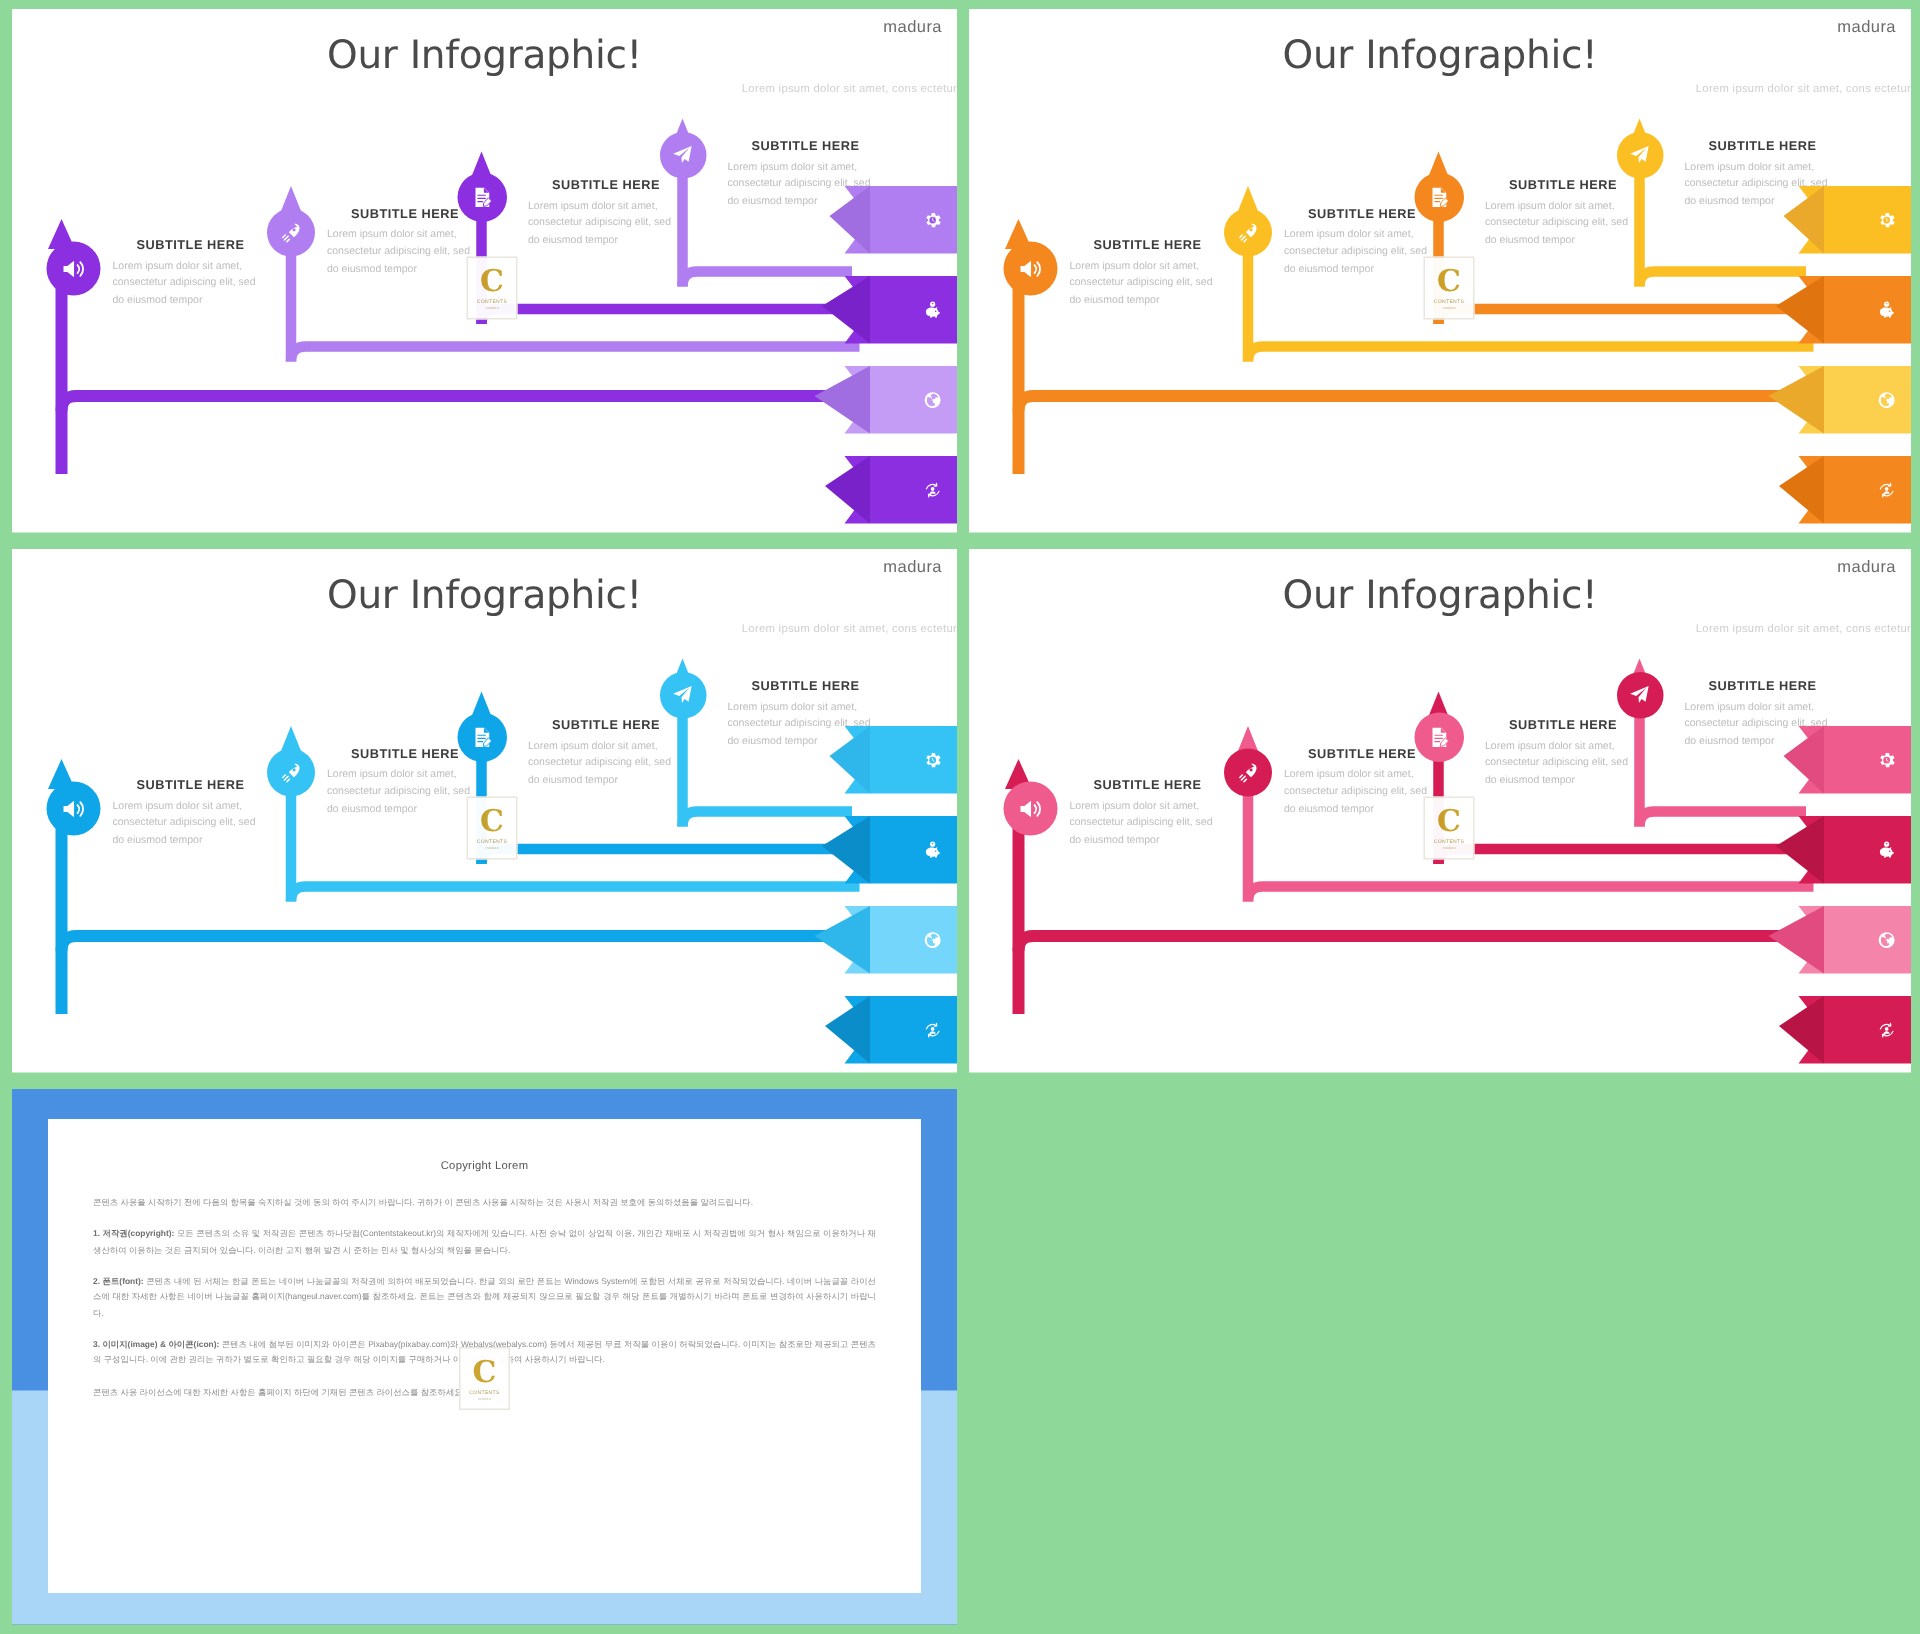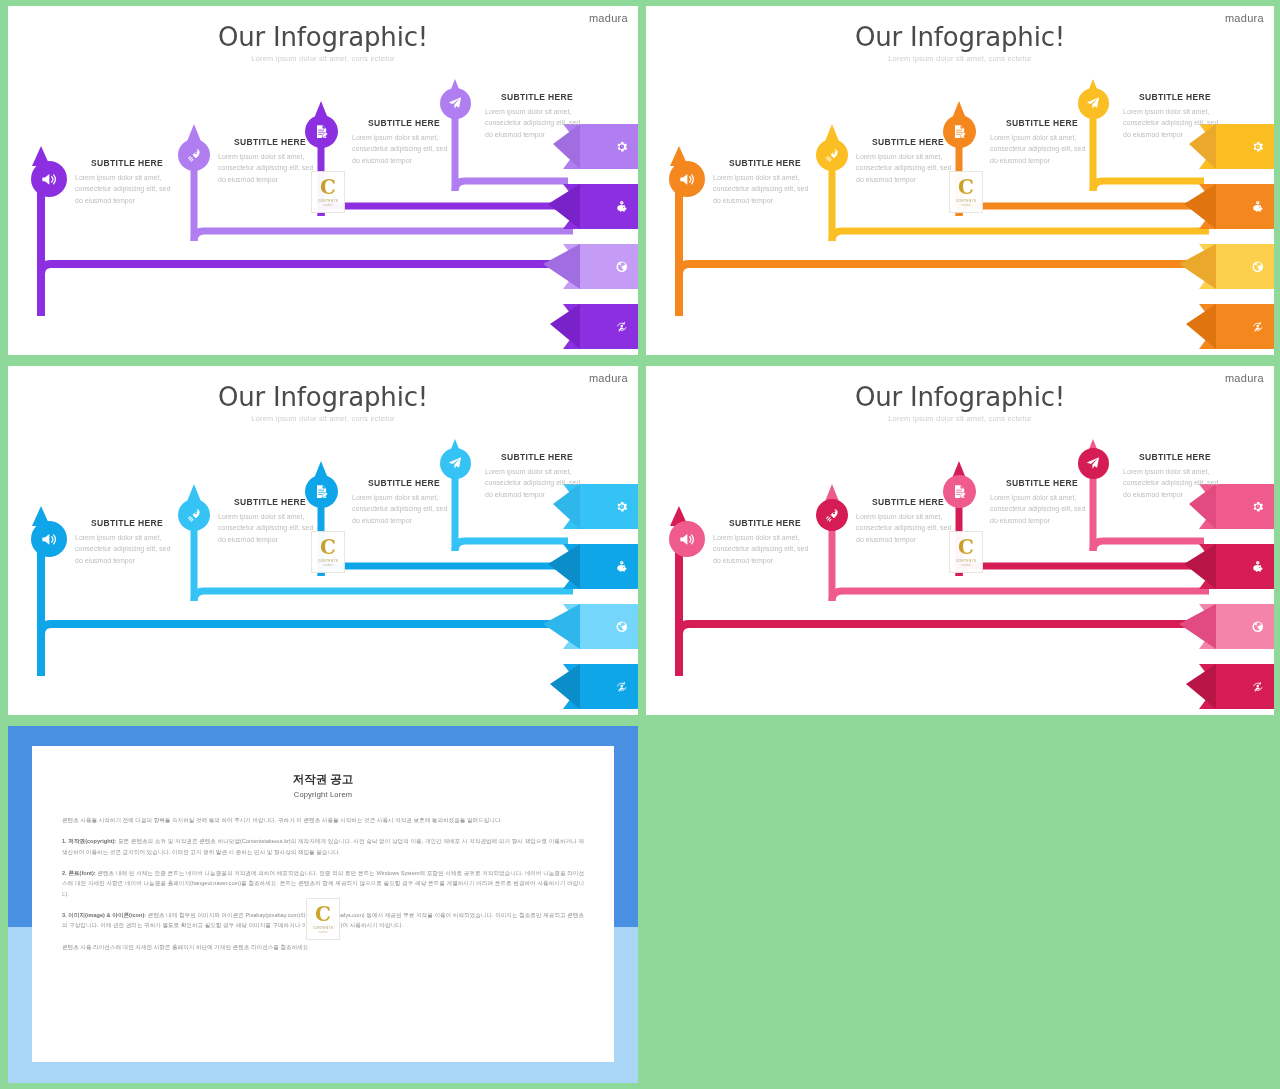--- a/index.html
+++ b/index.html
@@ -26,21 +26,21 @@
     position:absolute;right:10px;top:6px;
     font-size:11px;color:#6b6b6b;letter-spacing:.3px;
   }
   .slide-title{
     position:absolute;left:0;right:0;top:16px;text-align:center;
     font-size:26px;font-weight:400;color:#4a4a4a;
     font-family:"DejaVu Sans", sans-serif;
     letter-spacing:-.2px;
   }
   .slide-sub{
-    position:absolute;left:0;right:0;top:48px;text-align:center;
+    position:absolute;left:0;right:0;top:48px;text-align:right;
     font-size:7.5px;color:#cfcfcf;letter-spacing:.2px;
   }
 
   
   .artwork{position:absolute;left:0;top:0;width:100%;height:100%;}
 
   
   .step{position:absolute;}
   .step .st-title{
     font-size:8.5px;font-weight:700;color:#3c3c3c;letter-spacing:.35px;
@@ -546,21 +546,20 @@
     <div class="logo-wm" style="left:303px;top:165px;">
       <div class="lg-c">C</div>
       <div class="lg-t">CONTENTS</div>
       <div class="lg-t2">madura</div>
     </div>
   </div>
 
   <div class="copyslide">
     <div class="lowerwash"></div>
     <div class="copydoc">
-      <p class="cp-title">저작권 공고</p>
       <p class="cp-subtitle">Copyright Lorem</p>
       <p class="cp-p">콘텐츠 사용을 시작하기 전에 다음의 항목을 숙지하실 것에 동의 하여 주시기 바랍니다. 귀하가 이 콘텐츠 사용을 시작하는 것은 사용시 저작권 보호에 동의하셨음을 알려드립니다.</p>
       <p class="cp-p"><b>1. 저작권(copyright):</b><span> 모든 콘텐츠의 소유 및 저작권은 콘텐츠 하나닷컴(Contentstakeout.kr)의 제작자에게 있습니다. 사전 승낙 없이 상업적 이용, 개인간 재배포 시 저작권법에 의거 형사 책임으로 이용하거나 재생산하여 이용하는 것은 금지되어 있습니다. 이러한 고지 행위 발견 시 준하는 민사 및 형사상의 책임을 묻습니다.</span></p>
       <p class="cp-p"><b>2. 폰트(font):</b><span> 콘텐츠 내에 된 서체는 한글 폰트는 네이버 나눔글꼴의 저작권에 의하여 배포되었습니다. 한글 외의 로만 폰트는 Windows System에 포함된 서체로 공유로 저작되었습니다. 네이버 나눔글꼴 라이선스에 대한 자세한 사항은 네이버 나눔글꼴 홈페이지(hangeul.naver.com)를 참조하세요. 폰트는 콘텐츠와 함께 제공되지 않으므로 필요할 경우 해당 폰트를 개별하시기 바라며 폰트로 변경하여 사용하시기 바랍니다.</span></p>
       <p class="cp-p"><b>3. 이미지(image) &amp; 아이콘(icon):</b><span> 콘텐츠 내에 첨부된 이미지와 아이콘은 Pixabay(pixabay.com)와 Webalys(webalys.com) 등에서 제공된 무료 저작물 이용이 허락되었습니다. 이미지는 참조로만 제공되고 콘텐츠의 구성입니다. 이에 관한 권리는 귀하가 별도로 확인하고 필요할 경우 해당 이미지를 구매하거나 이미지를 변경하여 사용하시기 바랍니다.</span></p>
       <p class="cp-p">콘텐츠 사용 라이선스에 대한 자세한 사항은 홈페이지 하단에 기재된 콘텐츠 라이선스를 참조하세요.</p>
 
       <div class="logo-wm">
         <div class="lg-c">C</div>
         <div class="lg-t">CONTENTS</div>

